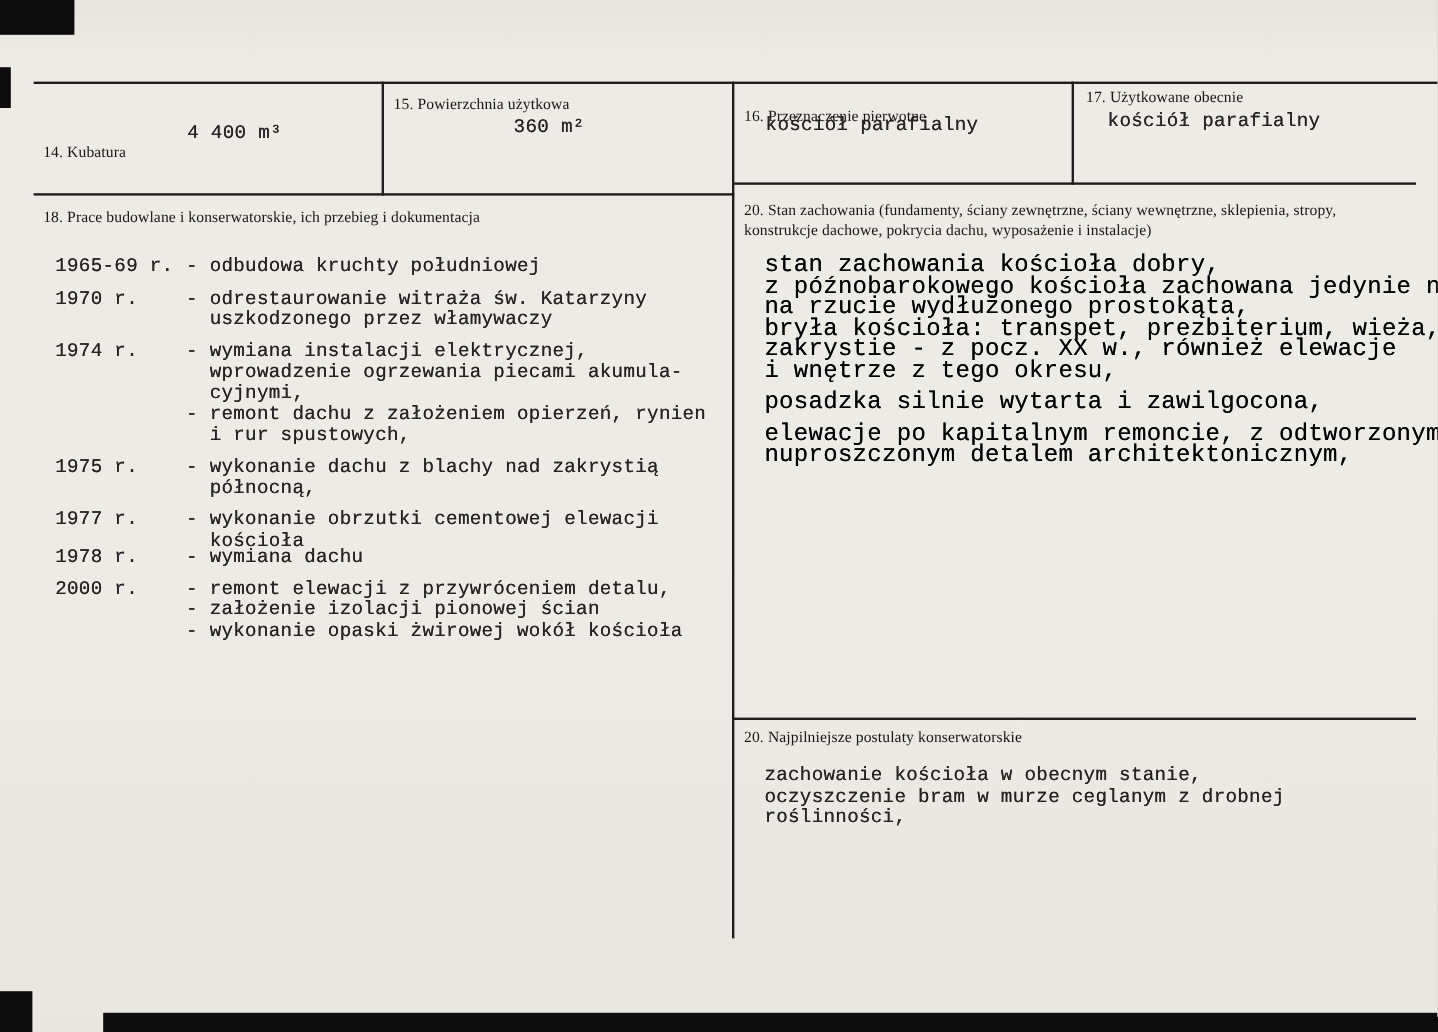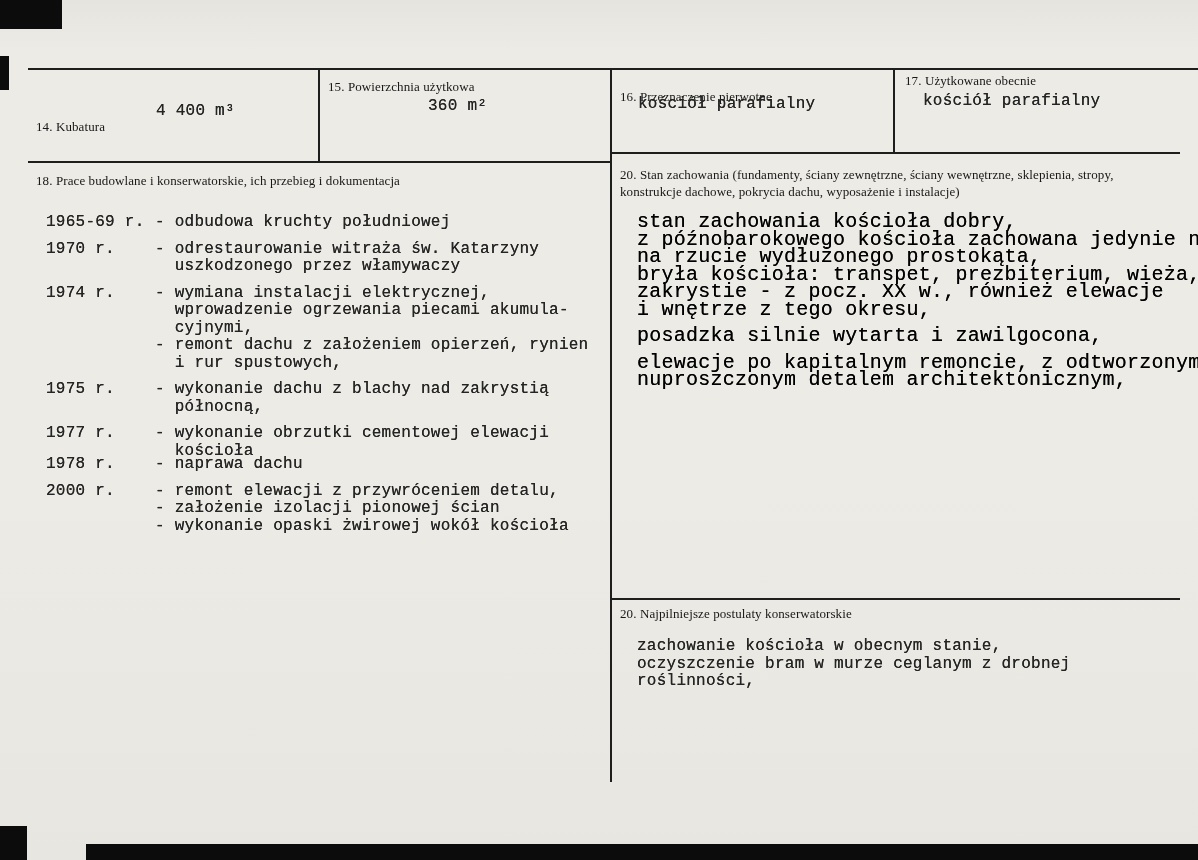--- a/index.html
+++ b/index.html
@@ -105,21 +105,21 @@
     <div class="txt">- wykonanie dachu z blachy nad zakrystią
   północną,</div>
   </div>
   <div class="entry">
     <div class="date">1977 r.</div>
     <div class="txt">- wykonanie obrzutki cementowej elewacji
   kościoła</div>
   </div>
   <div class="entry entry-overlap">
     <div class="date">1978 r.</div>
-    <div class="txt">- naprawa dachu</div>
+    <div class="txt">- wymiana dachu</div>
   </div>
   <div class="entry">
     <div class="date">2000 r.</div>
     <div class="txt">- remont elewacji z przywróceniem detalu,
 - założenie izolacji pionowej ścian
 - wykonanie opaski żwirowej wokół kościoła</div>
   </div>
 </div>
 
 <div class="field-label" style="left:620px; top:166px; width:575px;">20. Stan zachowania (fundamenty, ściany zewnętrzne, ściany wewnętrzne, sklepienia, stropy,

